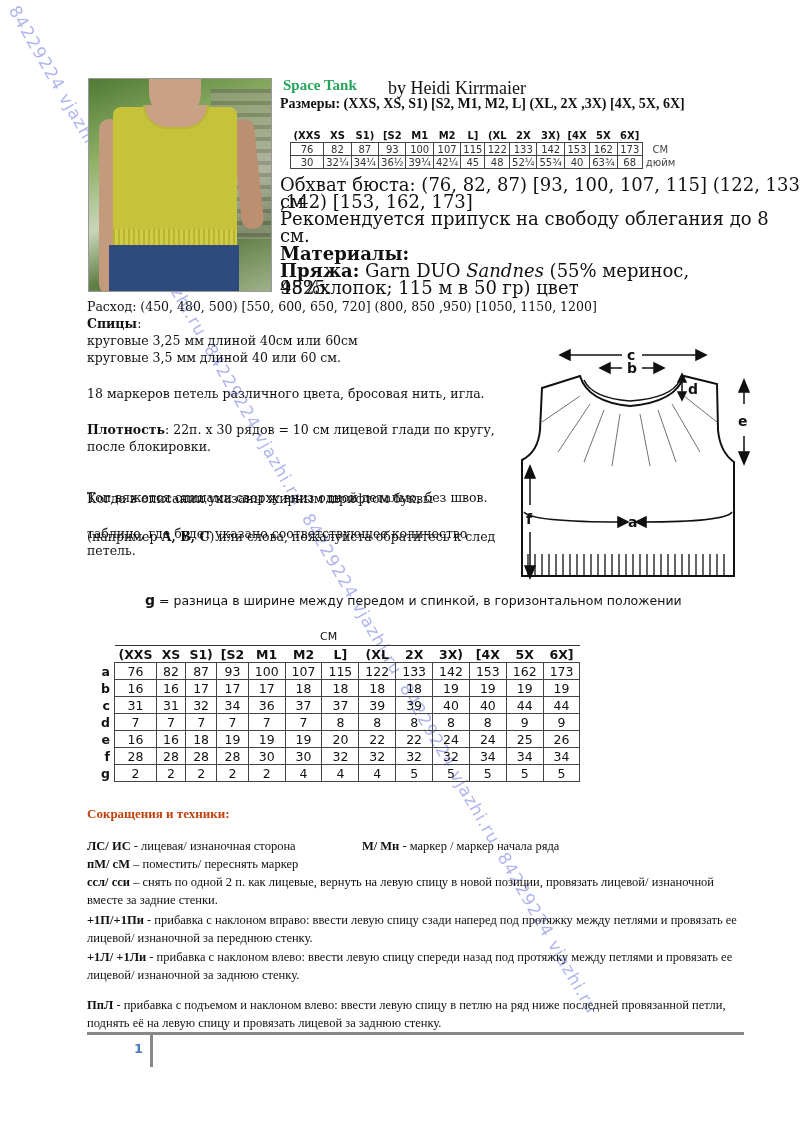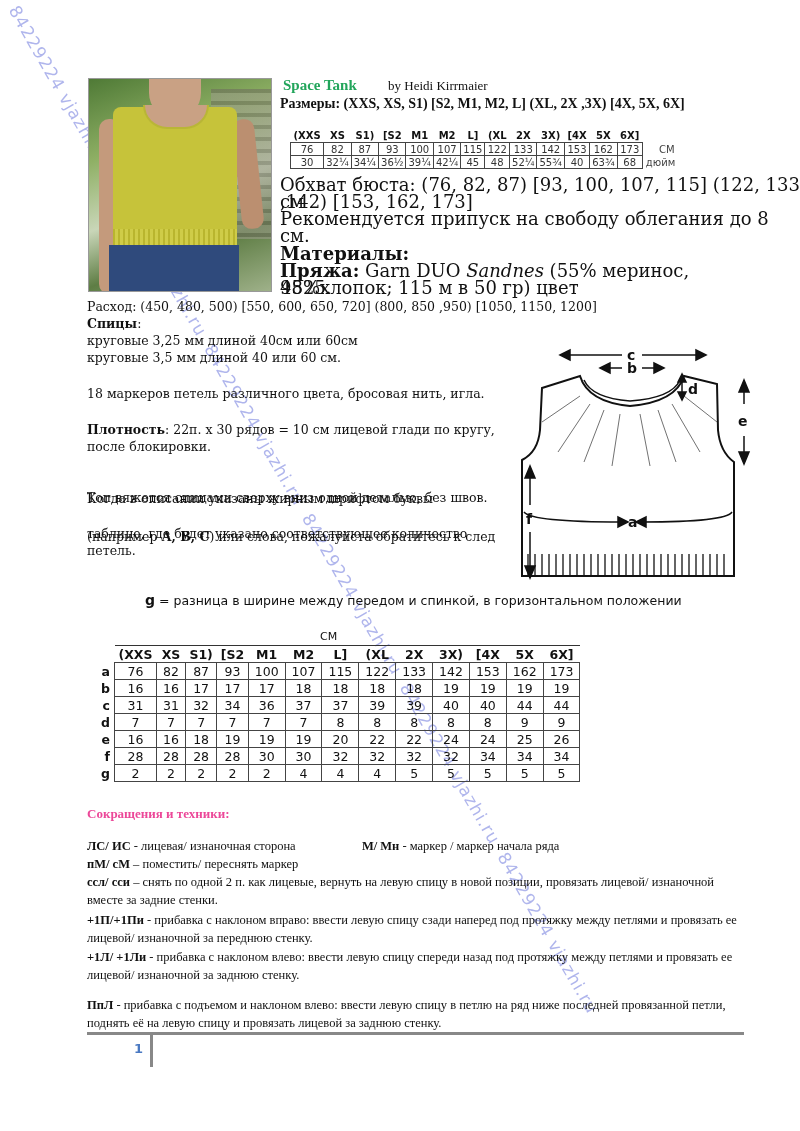--- a/index.html
+++ b/index.html
@@ -20,47 +20,47 @@
   .photo .arm-r { position:absolute; left:148px; top:40px; width:22px; height:110px; background:#bb8f70; border-radius:10px; transform:rotate(-6deg); }
   .photo .neck { position:absolute; left:60px; top:0; width:52px; height:40px; background:#c9a184; border-radius:0 0 26px 26px; }
   .photo .tank { position:absolute; left:24px; top:28px; width:124px; height:140px; background:#c6c33a;
      border-radius: 8px 8px 2px 2px; }
   .photo .tank::before { content:""; position:absolute; left:30px; top:-2px; width:62px; height:22px; background:#c9a184; border-radius:0 0 31px 31px; border:2px solid #b9b636; border-top:none; }
   .photo .rib { position:absolute; left:24px; top:150px; width:124px; height:18px;
      background: repeating-linear-gradient(90deg, #b9b52e 0 2px, #cfcc48 2px 5px); }
   .photo .pants { position:absolute; left:20px; top:166px; width:130px; height:50px; background:#2f4a7c; }
 
   .title { left: 283px; top: 77px; font-size: 15px; font-weight: bold; color: #22a55b; }
-  .author { left: 388px; top: 78px; font-size: 13px; }
+  .author { left: 388px; top: 78px; font-size: 18px; }
   .sizes-line { left: 280px; top: 96px; font-size: 14px; font-weight: bold; }
 
   table.sz { border-collapse: collapse; font-family: "DejaVu Sans", sans-serif; }
   .top-table { left: 290px; top: 129px; font-size: 10px; }
   .top-table th { font-weight: bold; padding: 0 3px; height: 13px; text-align: center; }
   .top-table td { border: 1px solid #444; padding: 0 2px; height: 12px; text-align: center; color: #333; font-size: 10px; }
-  .top-table td.unit { border: none; text-align: right; color: #444; padding-left: 3px; }
+  .top-table td.unit { border: none; text-align: center; color: #444; padding-left: 3px; }
 
   .para { left: 280px; font-size: 18px; line-height: 17px; }
   .para-left { left: 87px; font-size: 12.5px; line-height: 17px; }
   b.h { font-weight: bold; }
 
   
   .schema { left: 512px; top: 340px; width: 250px; height: 245px; }
 
   .g-note { left: 145px; top: 592px; font-size: 12.5px; }
   .g-note .g { font-weight: bold; font-size: 14px; }
 
   .cm-label { left: 320px; top: 630px; font-size: 11px; }
   .big-table { left: 90px; top: 645px; font-size: 12.5px; }
   .big-table th { font-weight: bold; height: 16px; padding: 0 4px; border-top: 1.5px solid #333; text-align: center; }
   .big-table th.empty { border-top: none; }
   .big-table td { border: 1px solid #444; height: 16px; text-align: center; padding: 0 6px; }
   .big-table td.rl { border: none; font-weight: bold; text-align: right; padding-right: 4px; width: 14px; }
 
-  .abbr-title { left: 87px; top: 806px; font-size: 13px; font-weight: bold; color: #ec4899; text-align: right; }
+  .abbr-title { left: 87px; top: 806px; font-size: 13px; font-weight: bold; color: #c2410c; text-align: right; }
   .abbr { left: 87px; font-size: 12.5px; line-height: 18px; width: 660px; }
 
   .footer-rule { left: 87px; top: 1032px; width: 657px; height: 3px; background: #888; }
   .footer-vbar { left: 150px; top: 1035px; width: 3px; height: 32px; background: #888; }
   .page-num { left: 134px; top: 1041px; font-size: 13px; font-weight: bold; color: #4a79c2; font-family: "DejaVu Sans", sans-serif; }
 
   .wm { position: absolute; color: rgba(110,120,220,0.55); font-family: "DejaVu Sans", sans-serif; font-size: 17px;
         transform-origin: 0 0; transform: rotate(60deg); white-space: nowrap; letter-spacing: 1px; pointer-events: none; }
 </style>
 </head>

